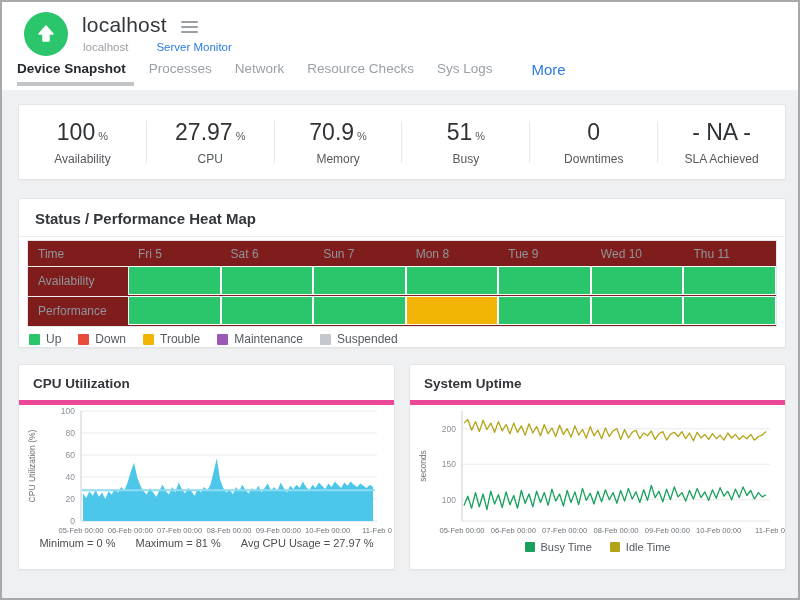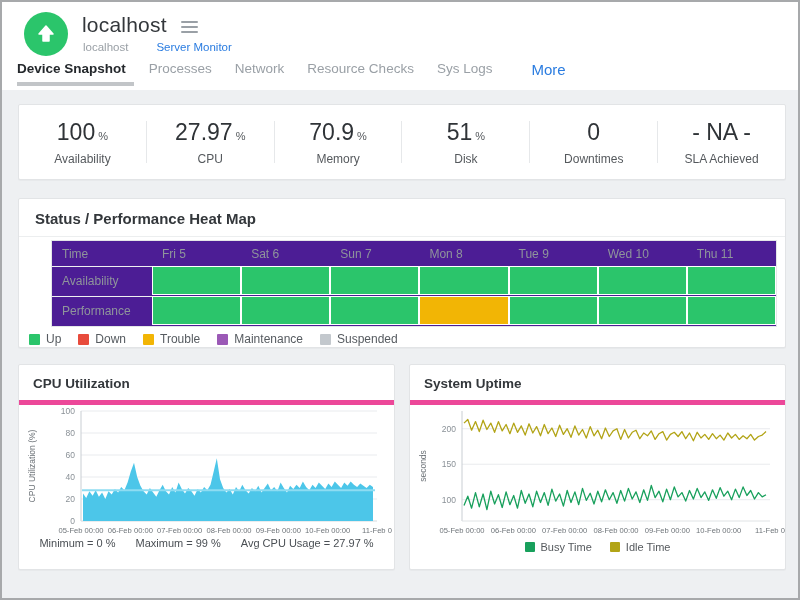--- a/index.html
+++ b/index.html
@@ -33,21 +33,21 @@
   .stat { flex:1; text-align:center; }
   .stat-val { font-size:23px; color:#2f3337; }
   .stat-unit { font-size:11px; color:#55595d; margin-left:3px; }
   .stat-lab { font-size:12px; color:#55595d; margin-top:6px; }
   .stat-sep { width:1px; height:42px; background:#e6e8ea; }
 
   
   #heat-card { left:16px; top:196px; width:768px; height:150px; }
   .card-title { font-size:15px; font-weight:bold; color:#33373b; padding:11px 16px 9px 16px; border-bottom:1px solid #eceeef; }
   .chart-title { font-size:13.5px; font-weight:bold; color:#33373b; padding:11px 14px 9px 14px; border-bottom:5px solid #ec4899; }
-  .heat-table { position:absolute; left:8px; right:8px; top:41px; border:1px solid #e4e6e8; background:#4c1d95;margin-left:24px; }
+  .heat-table { position:absolute; left:8px; right:8px; top:41px; border:1px solid #e4e6e8; background:#7f1d1d; }
   .heat-row { display:grid; grid-template-columns:100px repeat(7,1fr); }
   .heat-head-cell { font-size:12px; color:#8f959b; padding:6px 0 5px 10px; }
   .heat-label-cell { font-size:12px; color:#8f959b; padding-left:10px; line-height:29px; border-top:1px solid #eef0f1; }
   .heat-cell { border:1px solid #fff; height:29px; }
   .heat-legend { position:absolute; left:10px; top:133px; display:flex; gap:17px; align-items:center; }
   .legend-item { display:flex; align-items:center; gap:6px; font-size:12px; color:#565b60; }
   .legend-swatch { width:11px; height:11px; border-radius:1px; display:inline-block; }
 
   
   #cpu-card { left:16px; top:362px; width:377px; height:206px; }
@@ -103,21 +103,21 @@
         <div class="stat-lab">CPU</div>
       </div>
       <div class="stat-sep"></div>
       <div class="stat">
         <div class="stat-val">70.9<span class="stat-unit">%</span></div>
         <div class="stat-lab">Memory</div>
       </div>
       <div class="stat-sep"></div>
       <div class="stat">
         <div class="stat-val">51<span class="stat-unit">%</span></div>
-        <div class="stat-lab">Disk</div>
+        <div class="stat-lab">Busy</div>
       </div>
       <div class="stat-sep"></div>
       <div class="stat">
         <div class="stat-val">0</div>
         <div class="stat-lab">Downtimes</div>
       </div>
       <div class="stat-sep"></div>
       <div class="stat">
         <div class="stat-val">- NA -</div>
         <div class="stat-lab">SLA Achieved</div>
@@ -192,21 +192,21 @@
           <text x="253.33333333333334" y="130" text-anchor="middle" font-size="7.6" fill="#6d7378">09-Feb 00:00</text>
           <text x="302.66666666666663" y="130" text-anchor="middle" font-size="7.6" fill="#6d7378">10-Feb 00:00</text>
           <text x="352" y="130" text-anchor="middle" font-size="7.6" fill="#6d7378">11-Feb 0</text>
           <text font-size="8.5" fill="#6d7378" text-anchor="middle" transform="translate(10,63) rotate(-90)">CPU Utilization (%)</text>
           <polygon points="58,118 58.0,90.5 61.2,94.9 64.4,88.3 67.6,92.7 70.7,87.2 73.9,93.8 77.1,89.4 80.3,96.0 83.5,88.3 86.7,91.6 89.9,86.1 93.1,89.4 96.2,83.9 99.4,87.2 102.6,79.5 105.8,68.5 109.0,59.7 112.2,74.0 115.4,82.8 118.5,88.3 121.7,91.6 124.9,85.0 128.1,89.4 131.3,93.8 134.5,87.2 137.7,81.7 140.9,88.3 144.0,91.6 147.2,83.9 150.4,89.4 153.6,79.5 156.8,86.1 160.0,90.5 163.2,85.0 166.4,88.3 169.5,92.7 172.7,86.1 175.9,89.4 179.1,83.9 182.3,87.2 185.5,81.7 188.7,68.5 191.8,55.3 195.0,76.2 198.2,85.0 201.4,89.4 204.6,86.1 207.8,91.6 211.0,83.9 214.2,88.3 217.3,81.7 220.5,87.2 223.7,90.5 226.9,85.0 230.1,88.3 233.3,82.8 236.5,89.4 239.6,85.0 242.8,80.6 246.0,87.2 249.2,83.9 252.4,88.3 255.6,79.5 258.8,85.0 262.0,89.4 265.1,82.8 268.3,86.1 271.5,81.7 274.7,85.0 277.9,78.4 281.1,83.9 284.3,87.2 287.5,81.7 290.6,85.0 293.8,79.5 297.0,82.8 300.2,86.1 303.4,80.6 306.6,83.9 309.8,78.4 312.9,81.7 316.1,85.0 319.3,79.5 322.5,82.8 325.7,78.4 328.9,81.7 332.1,83.9 335.3,80.6 338.4,82.8 341.6,85.0 344.8,81.7 348.0,83.9 348,118" fill="#4cc6e9"></polygon>
           <line x1="57" y1="87.233" x2="350" y2="87.233" stroke="#8edcf2" stroke-width="2"></line>
         </svg>
       </div>
     <div class="chart-footer">
       <span>Minimum = 0 %</span>
-      <span>Maximum = 99 %</span>
+      <span>Maximum = 81 %</span>
       <span>Avg CPU Usage = 27.97 %</span>
     </div>
   </div>
 
   <div class="card" id="uptime-card">
     <div class="chart-title">System Uptime</div>
     <div class="chart-svg-wrap" id="uptime-chart">
         <svg width="368" height="132" viewBox="0 0 368 132">
           <line x1="46" y1="96.70967741935483" x2="354" y2="96.70967741935483" stroke="#e9ebee" stroke-width="1"></line>
           <text x="40" y="99.70967741935483" text-anchor="end" font-size="8.5" fill="#8a9197">100</text>

